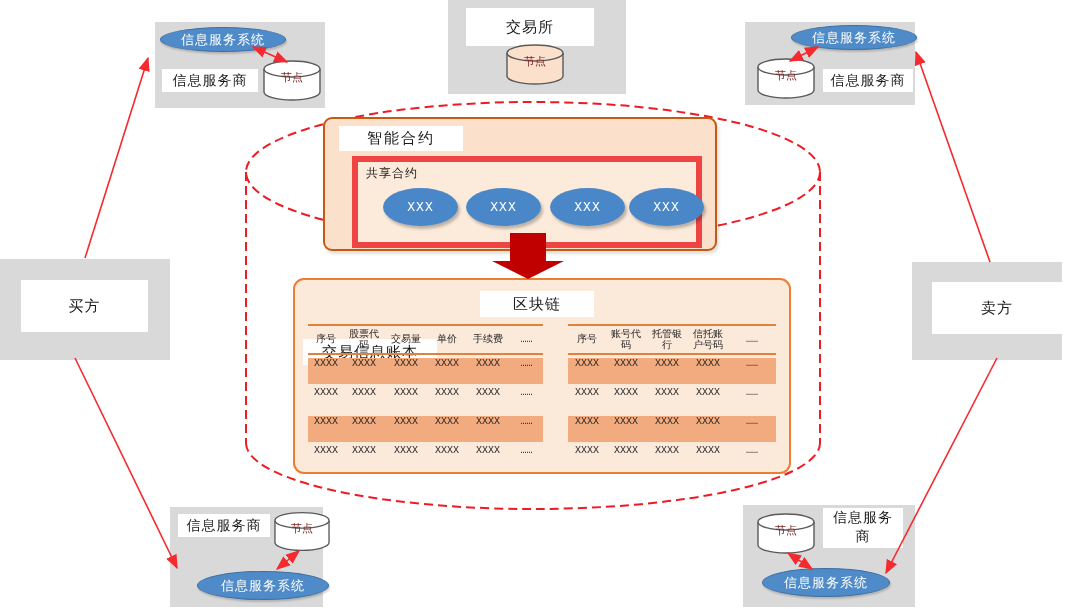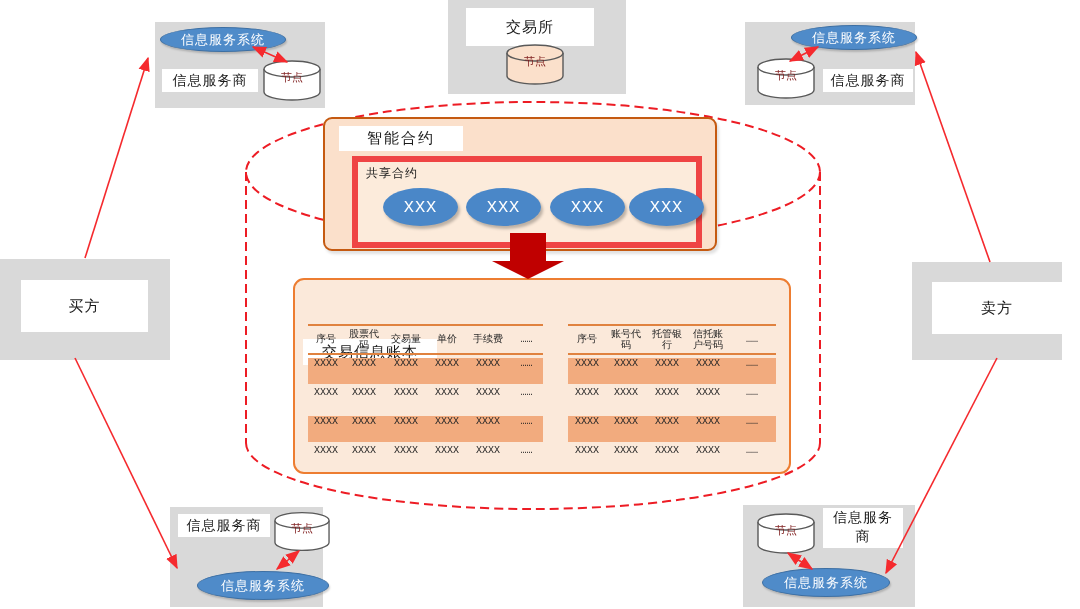--- a/index.html
+++ b/index.html
@@ -19,21 +19,21 @@
   .cyl .cyl-label{position:absolute;left:0;top:10px;width:100%;text-align:center;font-size:11px;color:#7f1d1d;} .z3{z-index:3;} .z4{z-index:4;}
   
   #smart-contract{position:absolute;left:323px;top:117px;width:390px;height:130px;z-index:3;
       background:#fbe0cb;border:2px solid #c55a11;border-radius:9px;box-shadow:2px 3px 3px rgba(0,0,0,0.12);}
   #smart-contract .title-box{position:absolute;left:14px;top:7px;width:124px;height:25px;background:#fff;
       display:flex;align-items:center;justify-content:center;font-size:15px;letter-spacing:2px;}
   #shared-box{position:absolute;left:27px;top:37px;width:338px;height:80px;background:#fcebdb;
       border:6px solid #ef4444;}
   #shared-box .shared-title{position:absolute;left:8px;top:3px;font-size:12px;letter-spacing:1px;}
   .xxx-ellipse{position:absolute;top:26px;width:75px;height:38px;background:#4a87c8;border-radius:50%;
-      display:flex;align-items:center;justify-content:center;color:#fff;font-size:17px;letter-spacing:1px;
+      display:flex;align-items:center;justify-content:center;color:#fff;font-size:13px;letter-spacing:1px;
       box-shadow:2px 3px 3px rgba(0,0,0,0.25);}
   
   #blockchain{position:absolute;left:293px;top:278px;width:494px;height:192px;z-index:3;
       background:#fbe9da;border:2px solid #ed7d31;border-radius:11px;}
   #blockchain .bc-label{position:absolute;top:11px;height:26px;background:#fff;display:flex;
       align-items:center;justify-content:center;font-size:15px;letter-spacing:1px;}
   .ledger{position:absolute;top:44px;}
   .hrow{display:flex;align-items:center;height:27px;border-top:2px solid #e0823f;border-bottom:2px solid #e0823f;}
   .cell{flex:none;box-sizing:border-box;padding:0 3px;text-align:center;font-size:10px;line-height:11px;
         word-break:break-all;color:#262626;}
@@ -182,20 +182,23 @@
       <div class="xxx-ellipse" style="left:271px;">
         <span>XXX</span>
       </div>
     </div>
   </div>
 
   <div id="blockchain">
     <div class="bc-label" style="left:8px;width:134px;margin-top:48px;">
       <span>交易信息账本</span>
     </div>
+    <div class="bc-label" style="left:185px;width:114px;">
+      <span>区块链</span>
+    </div>
     <div id="ledger-left" class="ledger">
         <div class="hrow">
           <span class="cell">序号</span>
           <span class="cell">股票代码</span>
           <span class="cell">交易量</span>
           <span class="cell">单价</span>
           <span class="cell">手续费</span>
           <span class="cell">……</span>
         </div>
         <div class="drow shaded">

